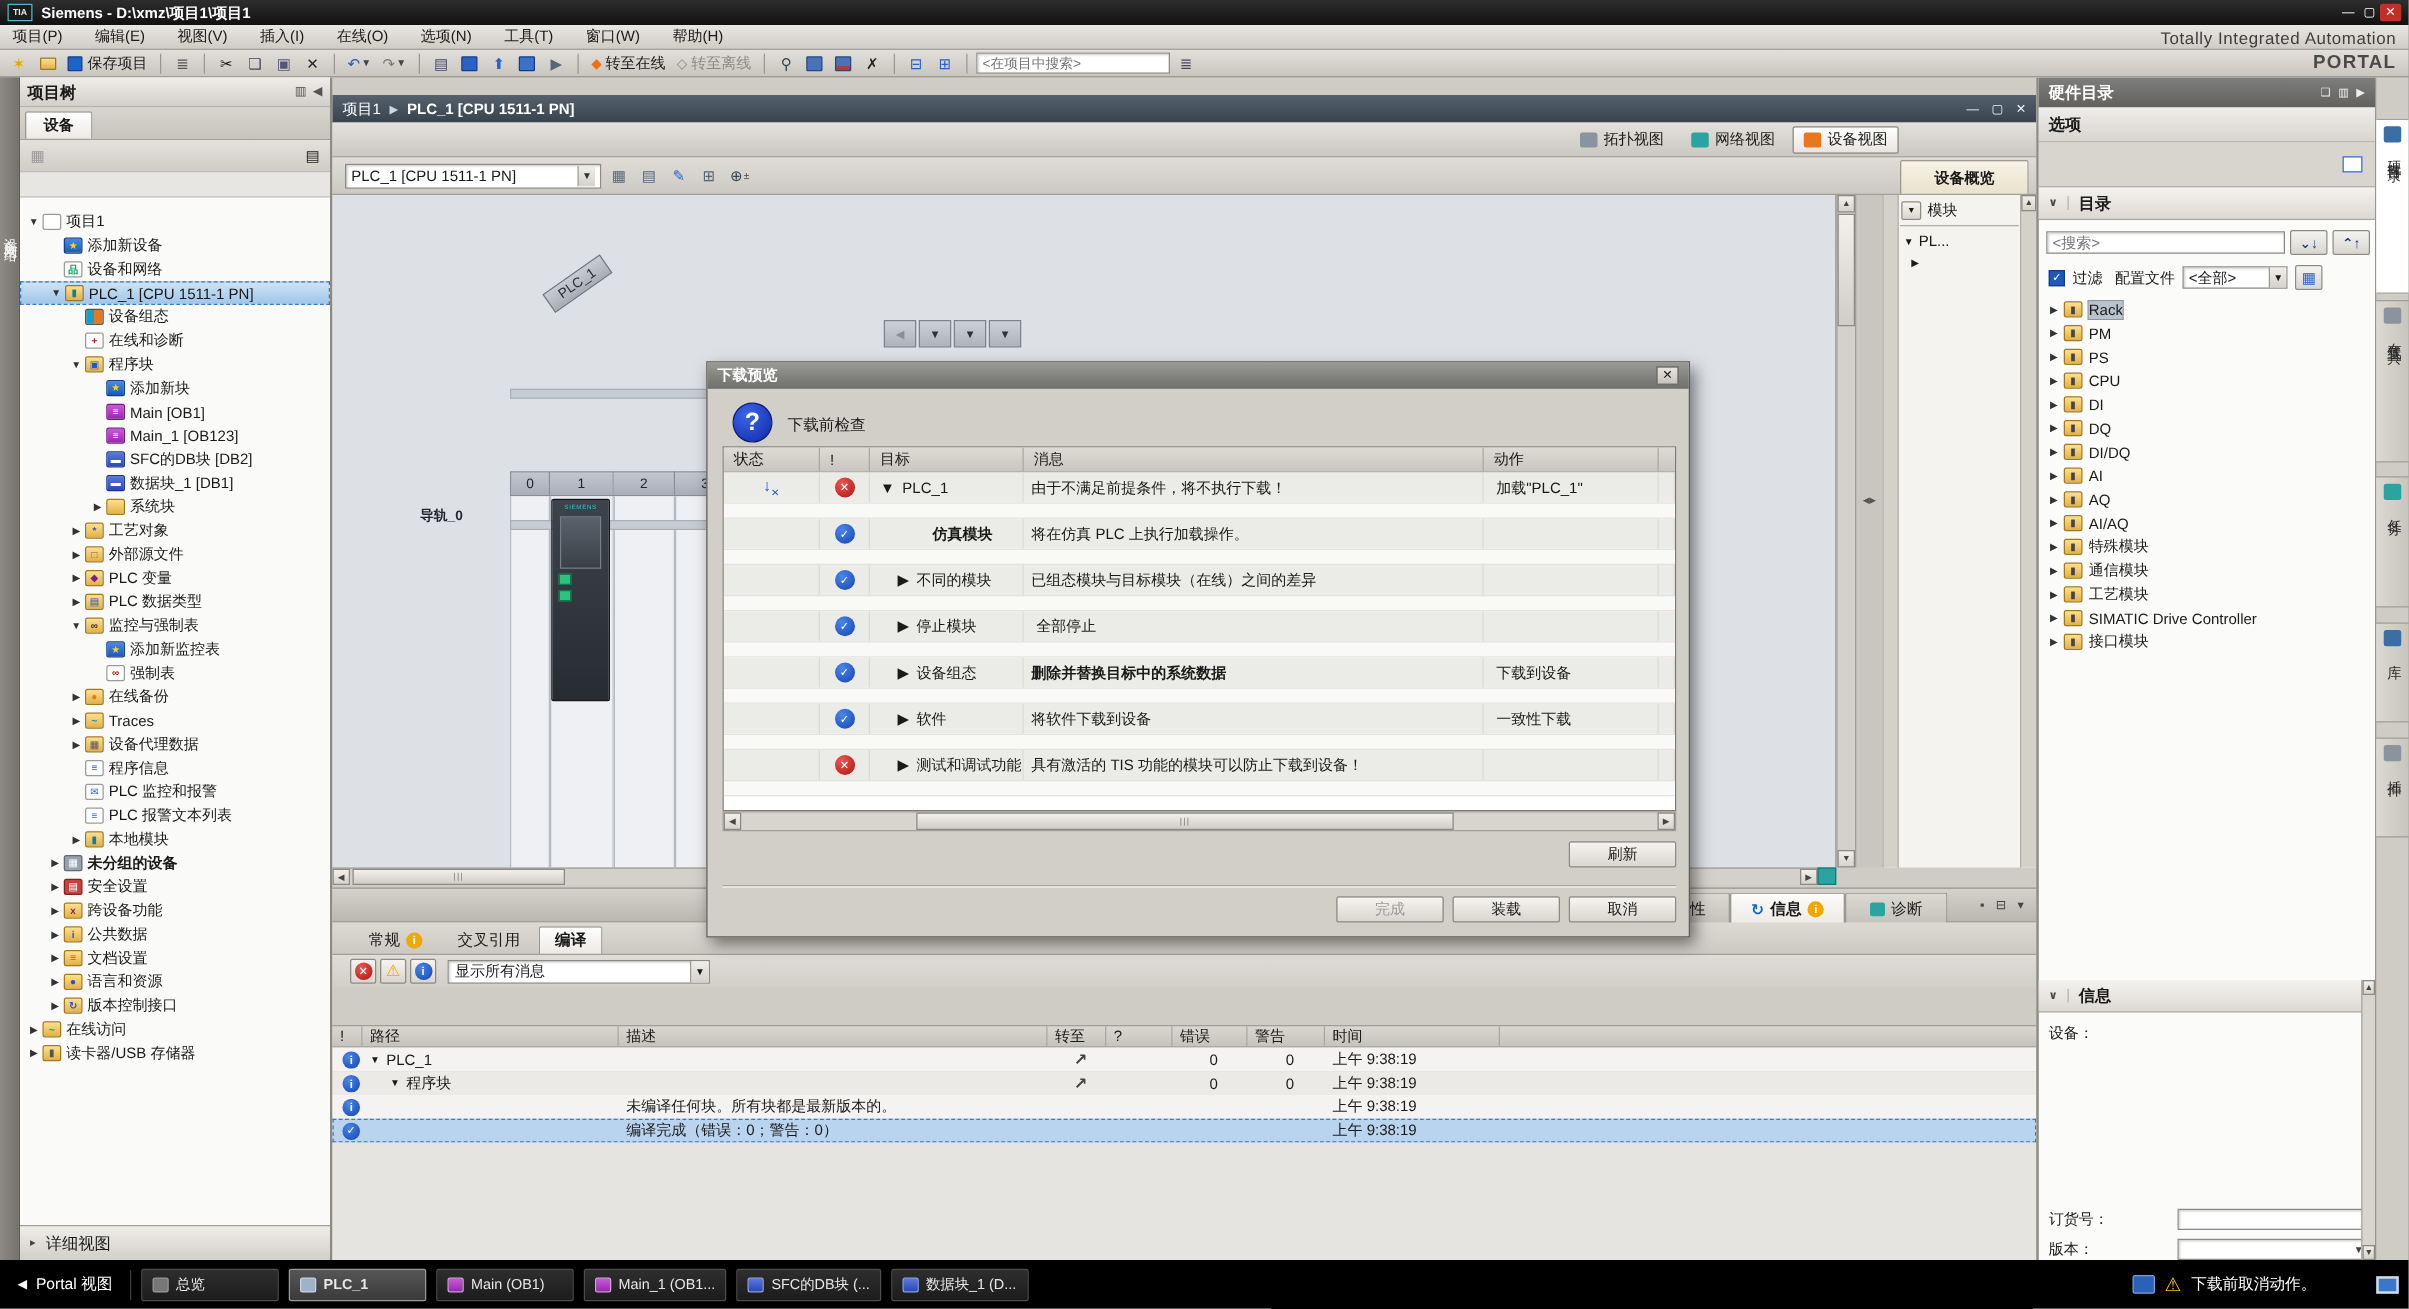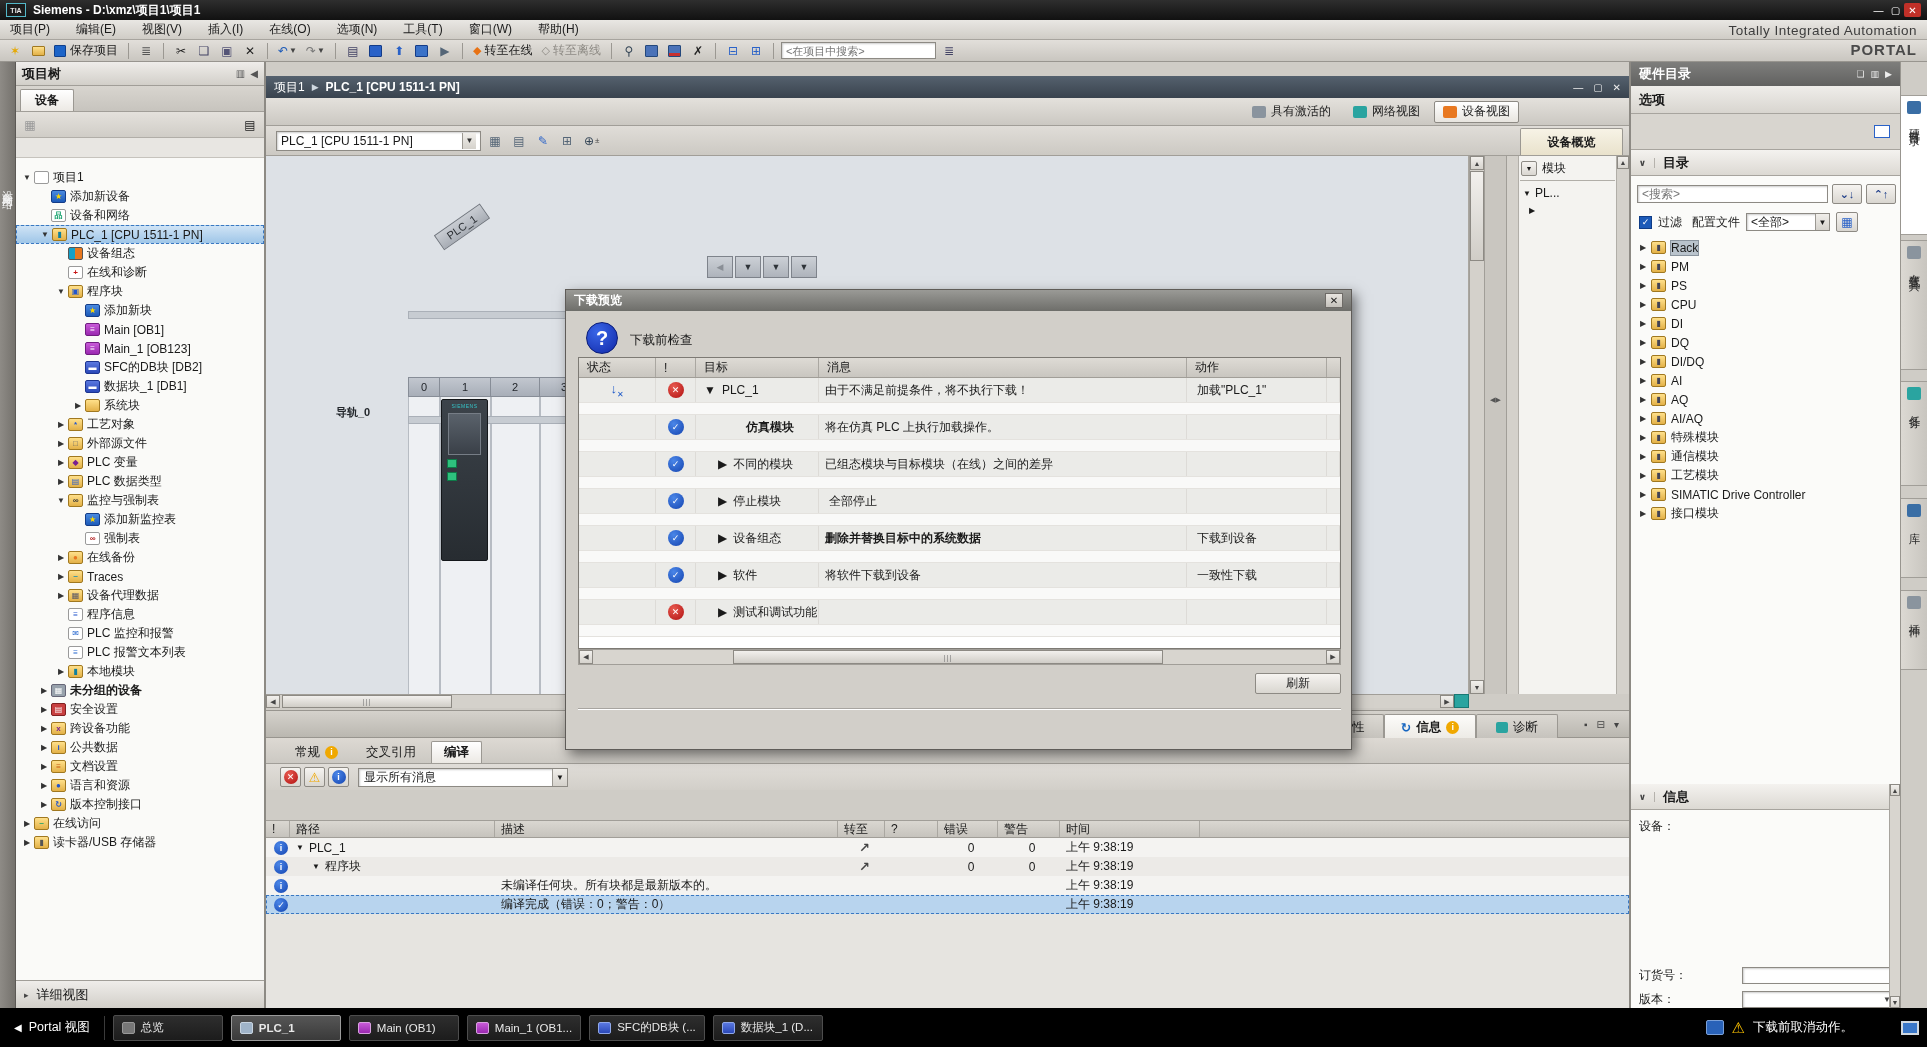--- a/index.html
+++ b/index.html
@@ -474,21 +474,21 @@
       <span style="font-weight:bold">PLC_1 [CPU 1511-1 PN]</span>
       <span class="ph-icons">
         <span>—</span>
         <span>▢</span>
         <span>✕</span>
       </span>
     </div>
     <div id="ed-viewbar">
         <span class="viewbtn">
           <span class="vb-ic" style="background: rgb(138, 148, 158);"></span>
-          <span>具有激活的</span>
+          <span>拓扑视图</span>
         </span>
         <span class="viewbtn">
           <span class="vb-ic" style="background: rgb(42, 164, 160);"></span>
           <span>网络视图</span>
         </span>
         <span class="viewbtn active">
           <span class="vb-ic" style="background: rgb(232, 120, 32);"></span>
           <span>设备视图</span>
         </span>
       </div>
@@ -1058,34 +1058,48 @@
           <div class="dsep"></div>
           <div class="drow dgrid">
             <div></div>
             <div style="justify-content: center;">
               <span class="circ c-red" style="width: 16px; height: 16px;">✕</span>
             </div>
             <div style="padding-left: 22px;">
               <span>▶</span>
               <span style="margin-left: 6px;">测试和调试功能...</span>
             </div>
+            <div style="padding-left: 6px;">
+              <span>具有激活的 TIS 功能的模块可以防止下载到设备！</span>
+            </div>
             <div style="padding-left: 10px;">
               <span></span>
             </div>
             <div></div>
           </div>
           <div class="dsep"></div>
         </div>
     </div>
     <div id="dlg-hscroll">
       <div class="flex" style="height:14px">
         <div class="sc-btn" style="width:14px;height:14px">◀</div>
         <div class="sc-thumb" style="width:430px;height:14px;margin-left:140px">|||</div>
         <div class="sc-btn abs" style="width:14px;height:14px;right:0">▶</div>
       </div>
     </div>
     <div id="dlg-refresh" class="raised">
         <span>刷新</span>
       </div>
     <div id="dlg-btnline"></div>
+    <div id="dlg-buttons">
+        <div class="dbtn raised disabled">
+          <span>完成</span>
+        </div>
+        <div class="dbtn raised">
+          <span>装载</span>
+        </div>
+        <div class="dbtn raised">
+          <span>取消</span>
+        </div>
+      </div>
   </div>
 
 </div>
 
 </body></html>

